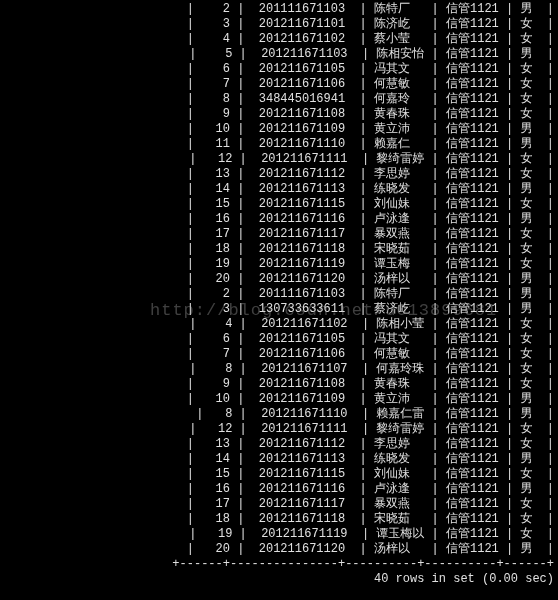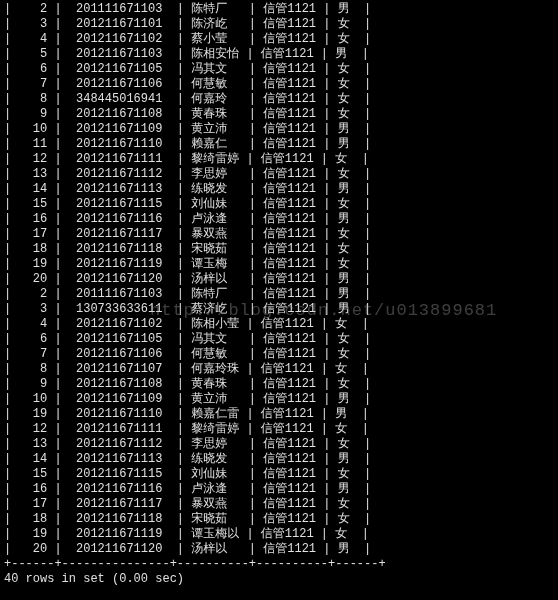--- a/index.html
+++ b/index.html
@@ -1,15 +1,15 @@
 <!DOCTYPE html>
 <html><head>
 <meta charset="utf-8">
 <style>
-  * { margin: 0; padding: 0; box-sizing: border-box; }
+  * { margin: 0; padding: 0; box-sizing: border-box; text-align: right; }
   body {
     background: #000;
     color: #e0e0e0;
     font-family: "Consolas", "Courier New", monospace;
     font-size: 12px;
     line-height: 1.25;
     width: 558px;
     height: 600px;
     overflow: hidden;
     padding: 2px 4px;
@@ -53,21 +53,21 @@
     <div class="row">|   19 |  201211671119  | 谭玉梅   | 信管1121 | 女  |</div>
     <div class="row">|   20 |  201211671120  | 汤梓以   | 信管1121 | 男  |</div>
     <div class="row">|    2 |  201111671103  | 陈特厂   | 信管1121 | 男  |</div>
     <div class="row">|    3 |  130733633611  | 蔡济屹   | 信管1121 | 男  |</div>
     <div class="row">|    4 |  201211671102  | 陈相小莹 | 信管1121 | 女  |</div>
     <div class="row">|    6 |  201211671105  | 冯其文   | 信管1121 | 女  |</div>
     <div class="row">|    7 |  201211671106  | 何慧敏   | 信管1121 | 女  |</div>
     <div class="row">|    8 |  201211671107  | 何嘉玲珠 | 信管1121 | 女  |</div>
     <div class="row">|    9 |  201211671108  | 黄春珠   | 信管1121 | 女  |</div>
     <div class="row">|   10 |  201211671109  | 黄立沛   | 信管1121 | 男  |</div>
-    <div class="row">|   19 |  201211671110  | 赖嘉仁雷 | 信管1121 | 男  |</div>
+    <div class="row">|   8 |  201211671110  | 赖嘉仁雷 | 信管1121 | 男  |</div>
     <div class="row">|   12 |  201211671111  | 黎绮雷婷 | 信管1121 | 女  |</div>
     <div class="row">|   13 |  201211671112  | 李思婷   | 信管1121 | 女  |</div>
     <div class="row">|   14 |  201211671113  | 练晓发   | 信管1121 | 男  |</div>
     <div class="row">|   15 |  201211671115  | 刘仙妹   | 信管1121 | 女  |</div>
     <div class="row">|   16 |  201211671116  | 卢泳逢   | 信管1121 | 男  |</div>
     <div class="row">|   17 |  201211671117  | 暴双燕   | 信管1121 | 女  |</div>
     <div class="row">|   18 |  201211671118  | 宋晓茹   | 信管1121 | 女  |</div>
     <div class="row">|   19 |  201211671119  | 谭玉梅以 | 信管1121 | 女  |</div>
     <div class="row">|   20 |  201211671120  | 汤梓以   | 信管1121 | 男  |</div>
   </div>

